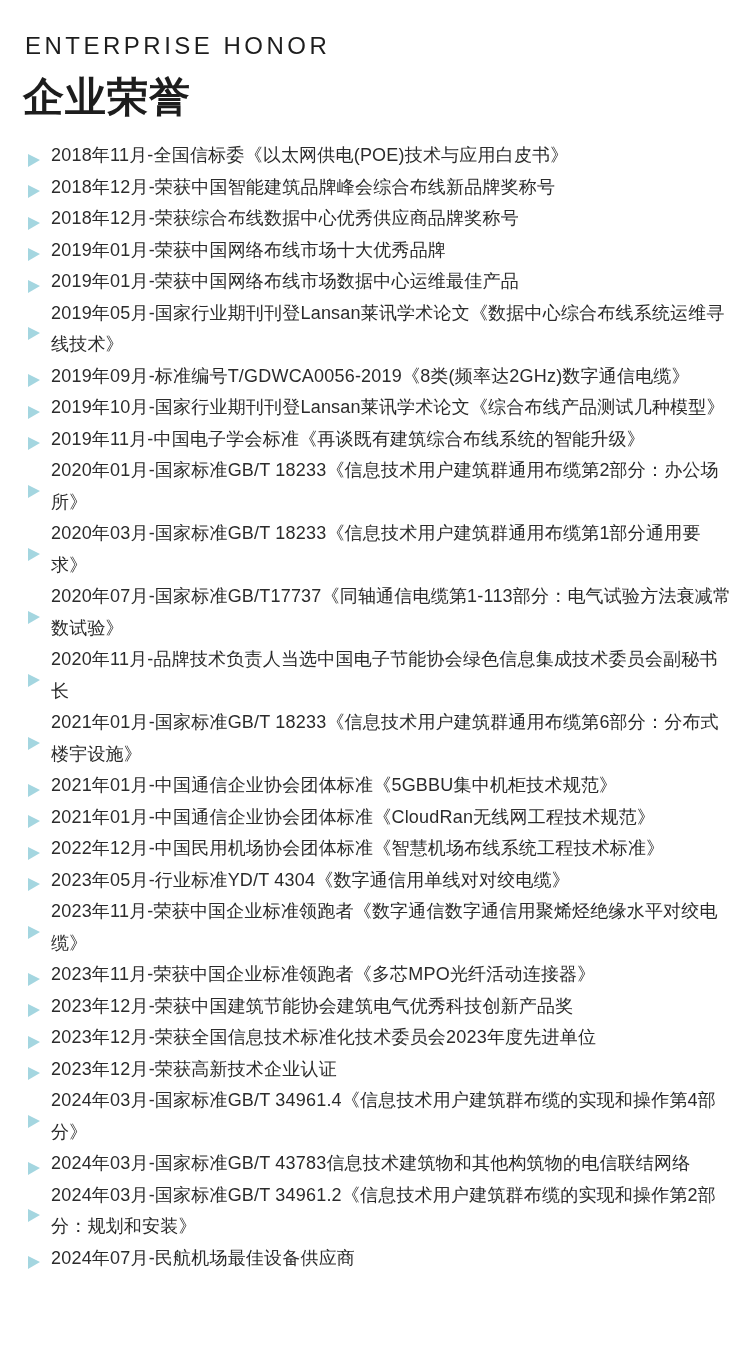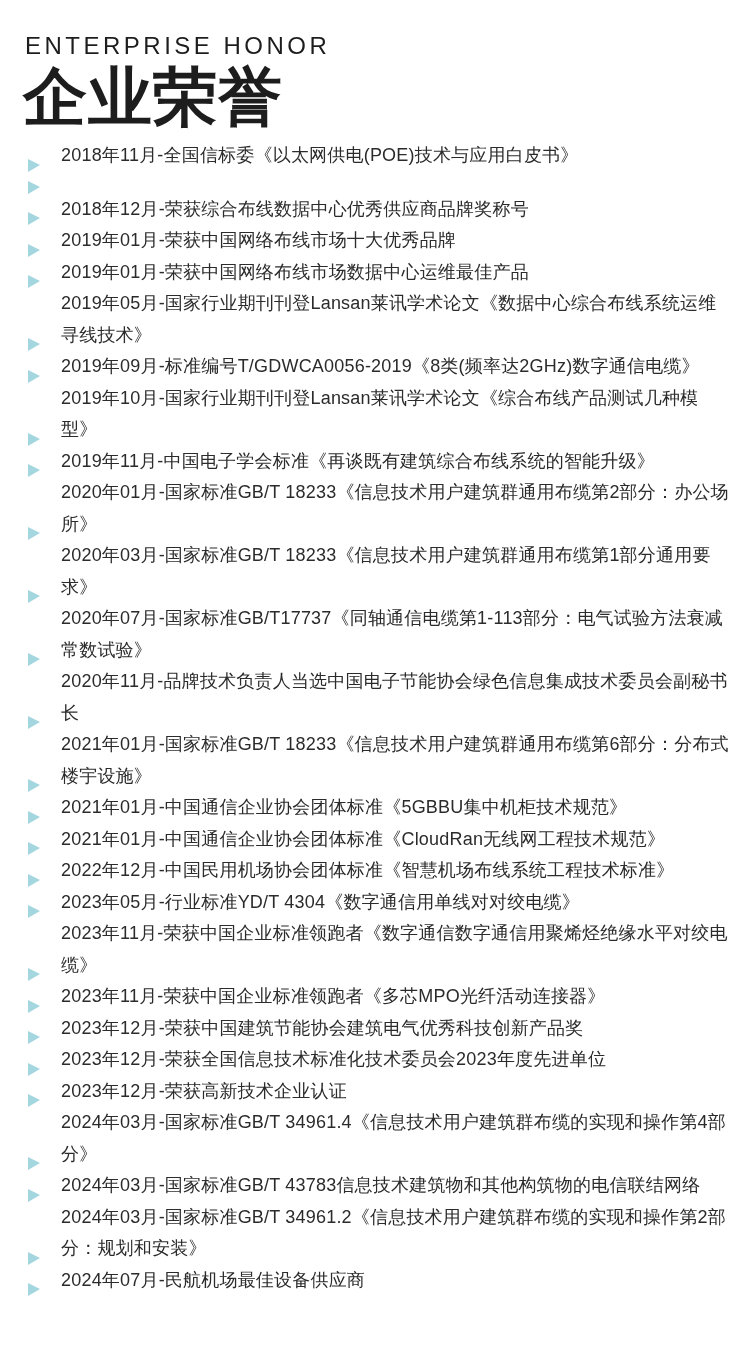--- a/index.html
+++ b/index.html
@@ -22,35 +22,34 @@
     margin: 0;
     font-size: 24px;
     line-height: 38px;
     font-weight: 400;
     letter-spacing: 3.5px;
     color: var(--title-color, #1d1d1d);
     white-space: nowrap;
   }
   .title-zh {
     margin: 6px 0 0 -2px;
-    font-size: 64px;
+    font-size: 41px;
     line-height: 52px;
     font-weight: 800;
     letter-spacing: 1px;
     color: var(--title-color, #111111);
   }
   .honor-list {
     list-style: none;
     margin: 17px 0 0 0;
     padding: 0;
   }
   .honor-item {
     display: flex;
-    align-items: flex-end;
-    gap: 10px;
+    align-items: center;
   }
   .bullet {
     flex: none;
     width: 0;
     height: 0;
     border-left: 12px solid var(--bullet-color, #a4d6e0);
     border-top: 6px solid transparent;
     border-bottom: 7px solid transparent;
     margin: 9px 11px 0 3px;
   }
@@ -68,20 +67,21 @@
   <h1 class="title-en">ENTERPRISE HONOR</h1>
   <h2 class="title-zh">企业荣誉</h2>
 
   <ul class="honor-list" id="honor-list">
       <li class="honor-item">
         <span class="bullet"></span>
         <span class="item-text">2018年11月-全国信标委《以太网供电(POE)技术与应用白皮书》</span>
       </li>
       <li class="honor-item">
         <span class="bullet"></span>
+        <span class="item-text">2018年12月-荣获中国智能建筑品牌峰会综合布线新品牌奖称号</span>
       </li>
       <li class="honor-item">
         <span class="bullet"></span>
         <span class="item-text">2018年12月-荣获综合布线数据中心优秀供应商品牌奖称号</span>
       </li>
       <li class="honor-item">
         <span class="bullet"></span>
         <span class="item-text">2019年01月-荣获中国网络布线市场十大优秀品牌</span>
       </li>
       <li class="honor-item">

